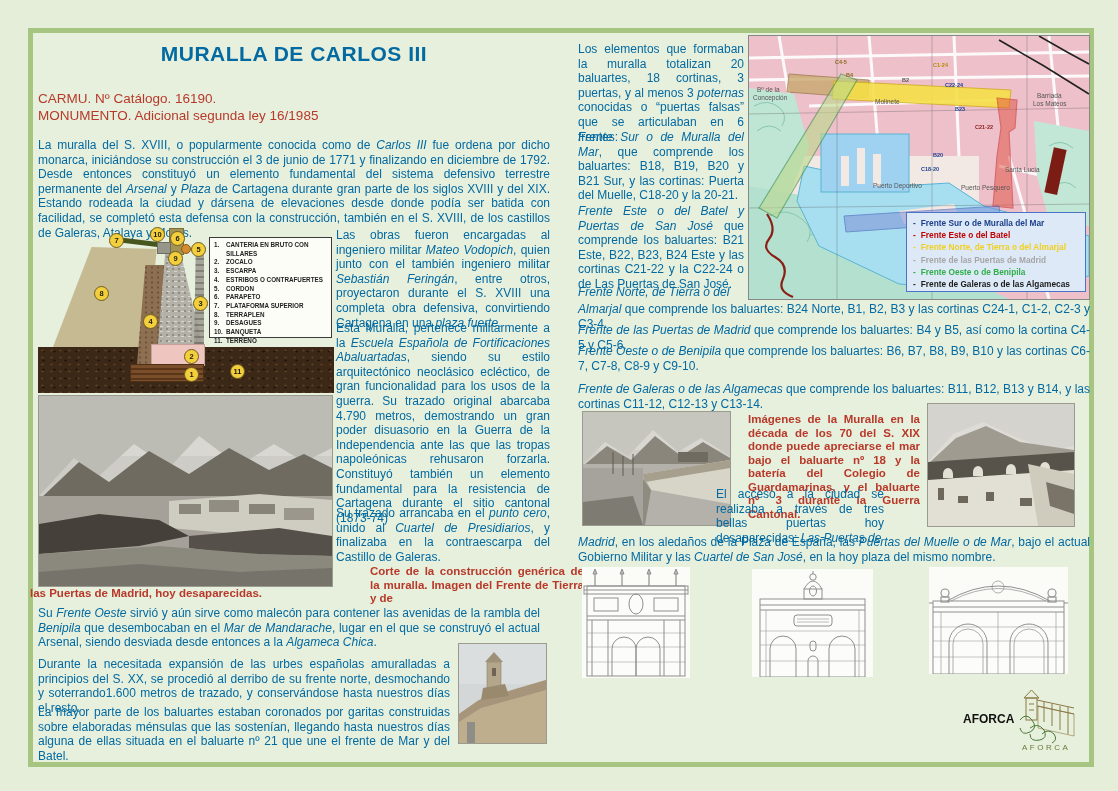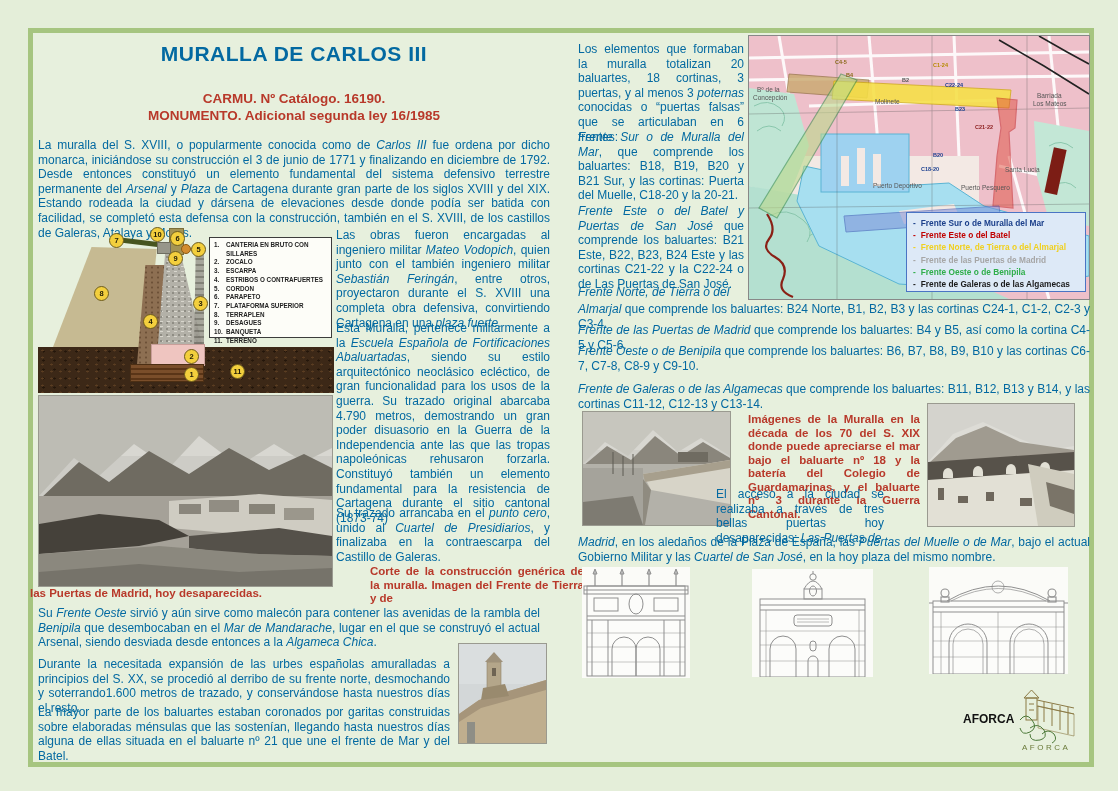--- a/index.html
+++ b/index.html
@@ -12,22 +12,22 @@
   .abs{position:absolute;}
   .frame{
     left:28px;top:28px;width:1056px;height:729px;
     border:5px solid #a6c580;background:#e7f0dd;
   }
   .title{
     left:38px;top:42px;width:512px;text-align:center;
     font-size:21px;font-weight:bold;color:#0369a1;letter-spacing:.5px;
   }
   .subtitle{
-    left:38px;top:90px;width:512px;text-align:center;
-    font-size:13.5px;font-weight:bold;color:#b8392a;line-height:17px;
+    left:38px;top:90px;width:512px;
+    font-size:13.5px;font-weight:normal;color:#b8392a;line-height:17px;
   }
   .body-txt{font-size:12px;line-height:14.6px;text-align:justify;color:#0369a1;}
   .red-cap{font-size:11.5px;line-height:13.5px;font-weight:bold;color:#b8392a;text-align:justify;}
   .photo-frame{border:1px solid #9a9a90;background:#cfcfc9;}
   
   .diagram{left:38px;top:227px;width:296px;height:166px;}
   .dg{position:absolute;}
   .ground{left:0;top:120px;width:296px;height:46px;background:#3c2817;
     background-image:radial-gradient(#5a3d22 1px, transparent 1.6px),radial-gradient(#24160b 1px, transparent 1.6px);
     background-size:9px 7px,11px 9px;}

